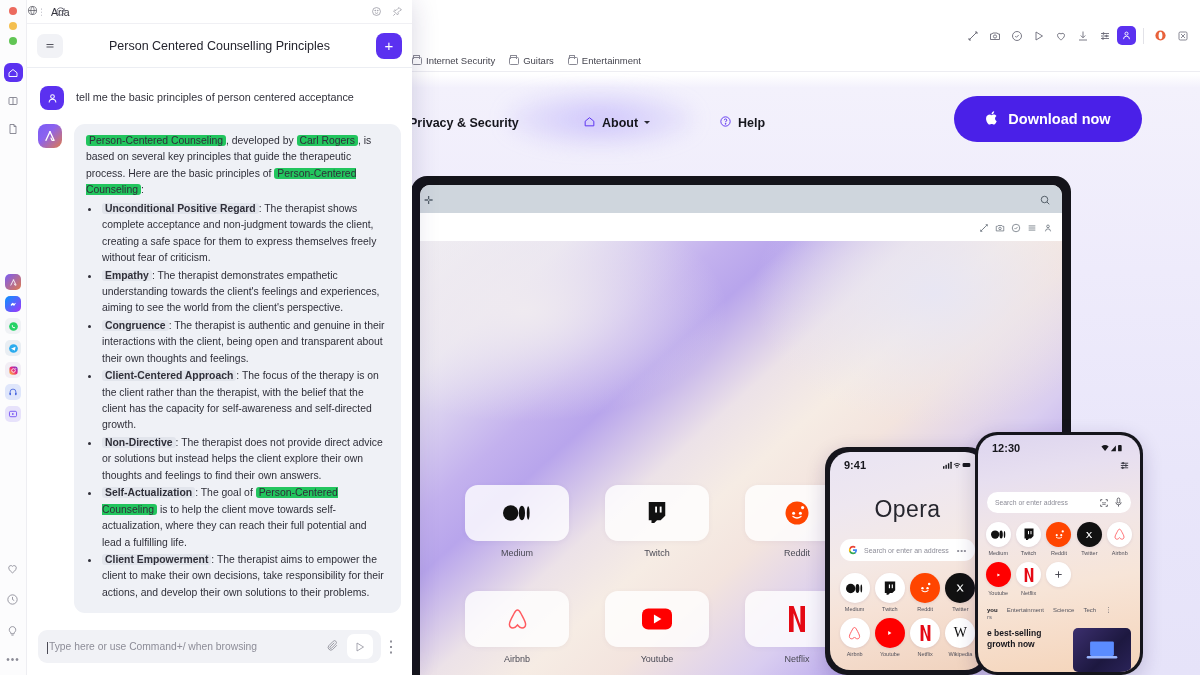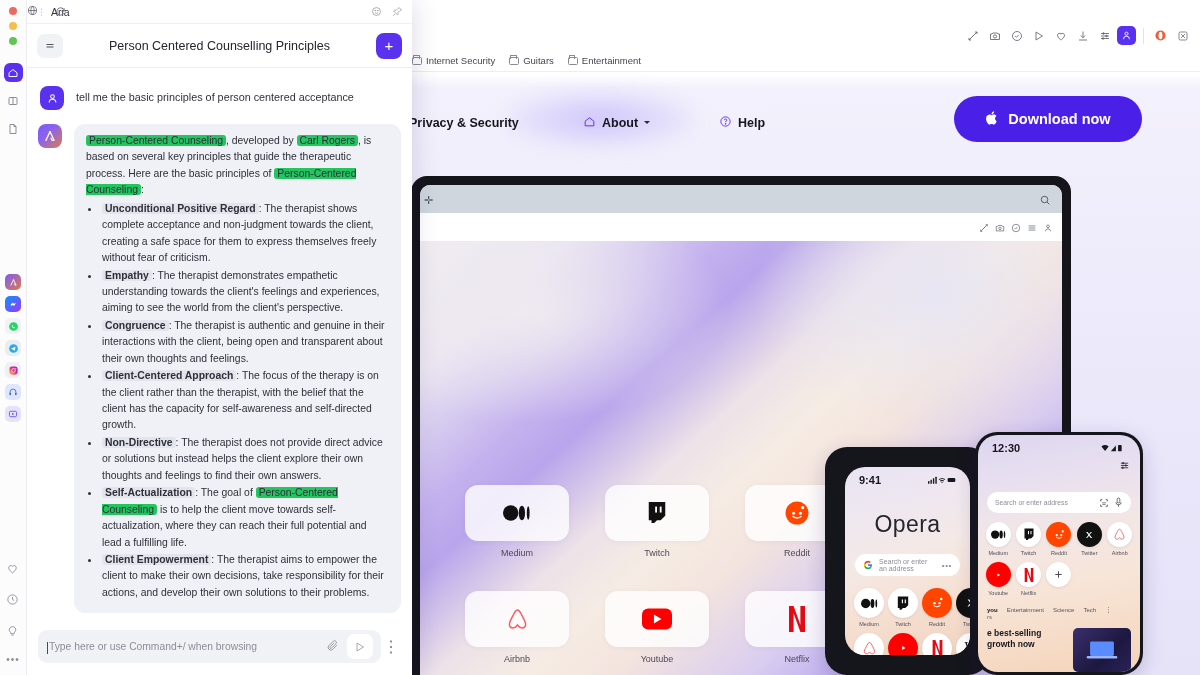--- a/index.html
+++ b/index.html
@@ -112,21 +112,21 @@
     width:104px; height:56px; border-radius:13px;
     background:rgba(255,255,255,.80);
     display:flex; align-items:center; justify-content:center;
     box-shadow:0 1px 5px rgba(80,60,140,.06);
   }
   .sd-label{ text-align:center; font-size:9px; color:#4a4a55; margin-top:7px; }
 
   
   #phone1{
     position:absolute; left:825px; top:447px; width:165px; height:228px;
-    background:#15151c; border-radius:22px; padding:20px;
+    background:#15151c; border-radius:22px; padding:5px;
     box-shadow:0 6px 20px rgba(40,20,90,.20);
   }
   #phone1 .scr{
     width:100%; height:100%; border-radius:20px; overflow:hidden; position:relative;
     background:linear-gradient(165deg,#e9e4f3 0%,#eee7f0 22%,#f4e9e6 46%,#f6e2d6 66%,#f3d9c8 86%,#f0d2bd 100%);
   }
   .ph-status{ display:flex; justify-content:space-between; align-items:flex-start; padding:7px 14px 0 14px; font-size:11px; color:#17171d; font-weight:bold;}
   #ph1-logo{ text-align:center; font-size:23px; color:#26262e; margin-top:25px; letter-spacing:.4px;}
   #ph1-addr{
     margin:16px 10px 0 10px; height:22px; background:#fff; border-radius:11px;

